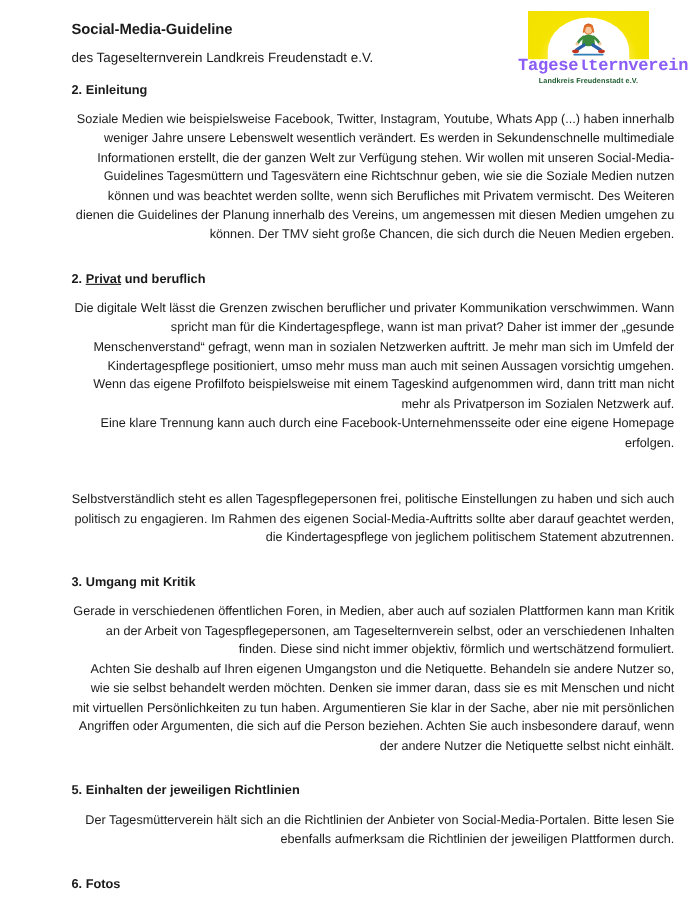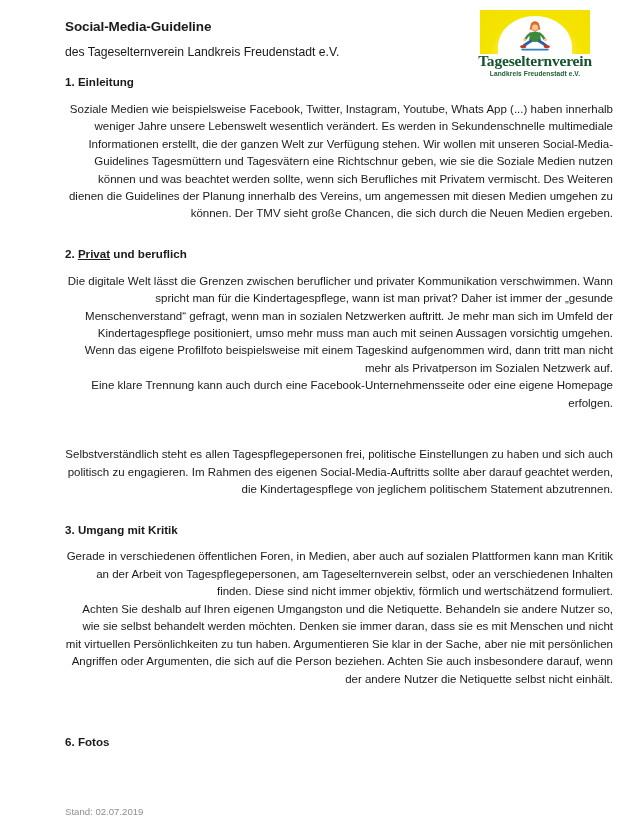--- a/index.html
+++ b/index.html
@@ -80,24 +80,24 @@
   .logo-kid {
     position: absolute;
     left: 50%;
     bottom: 2px;
     transform: translateX(-50%);
     width: 30px;
     height: 32px;
   }
   .logo-name {
     text-align: center;
-    font-family: Liberation Serif, serif;
+    font-family: Liberation Mono, monospace;
     font-weight: bold;
     font-size: 15.5px;
-    color: #14532d;
+    color: #8b5cf6;
     line-height: 1;
     margin-top: -1px;
     letter-spacing: -0.2px;
   }
   .logo-sub {
     text-align: center;
     font-size: 6.6px;
     font-weight: bold;
     color: #1d5c2e;
     line-height: 1;
@@ -177,21 +177,21 @@
         </svg>
       </div>
       <div class="logo-name">Tageselternverein</div>
       <div class="logo-sub">Landkreis Freudenstadt e.V.</div>
     </div>
   </div>
 
   <div class="content">
 
     <div class="section">
-      <h2 class="sec-head">1. Einleitung</h2>
+      <h2 class="sec-head">2. Einleitung</h2>
       <div class="sp-head-body"></div>
       <p class="para">Soziale Medien wie beispielsweise Facebook, Twitter, Instagram, Youtube, Whats App (...) haben innerhalb weniger Jahre unsere Lebenswelt wesentlich verändert. Es werden in Sekundenschnelle multimediale Informationen erstellt, die der ganzen Welt zur Verfügung stehen. Wir wollen mit unseren Social-Media-Guidelines Tagesmüttern und Tagesvätern eine Richtschnur geben, wie sie die Soziale Medien nutzen können und was beachtet werden sollte, wenn sich Berufliches mit Privatem vermischt. Des Weiteren dienen die Guidelines der Planung innerhalb des Vereins, um angemessen mit diesen Medien umgehen zu können. Der TMV sieht große Chancen, die sich durch die Neuen Medien ergeben.</p>
     </div>
 
     <div class="sp-section"></div>
 
     <div class="section">
       <h2 class="sec-head"><span>2. </span><span class="u">Privat</span><span> und beruflich</span></h2>
       <div class="sp-head-body"></div>
       <p class="para">Die digitale Welt lässt die Grenzen zwischen beruflicher und privater Kommunikation verschwimmen. Wann spricht man für die Kindertagespflege, wann ist man privat? Daher ist immer der „gesunde Menschenverstand“ gefragt, wenn man in sozialen Netzwerken auftritt. Je mehr man sich im Umfeld der Kindertagespflege positioniert, umso mehr  muss man auch mit seinen Aussagen vorsichtig umgehen. Wenn das eigene Profilfoto beispielsweise mit einem Tageskind aufgenommen wird, dann tritt man nicht mehr als Privatperson im Sozialen Netzwerk auf.</p>
@@ -209,27 +209,31 @@
 
     <div class="section">
       <h2 class="sec-head">3. Umgang mit Kritik</h2>
       <div class="sp-head-body"></div>
       <p class="para">Gerade in verschiedenen öffentlichen Foren, in Medien, aber auch auf sozialen  Plattformen kann man Kritik an der Arbeit von Tagespflegepersonen, am Tageselternverein selbst, oder an verschiedenen Inhalten finden. Diese sind nicht immer objektiv, förmlich und wertschätzend formuliert.</p>
       <p class="para">Achten Sie deshalb auf Ihren eigenen Umgangston und die Netiquette. Behandeln sie andere Nutzer so, wie sie selbst behandelt werden möchten. Denken sie immer daran, dass sie es mit Menschen und nicht mit virtuellen Persönlichkeiten zu tun haben. Argumentieren Sie klar in der Sache, aber nie mit persönlichen Angriffen oder Argumenten, die sich auf die Person beziehen. Achten Sie auch insbesondere darauf, wenn der andere Nutzer die Netiquette selbst nicht einhält.</p>
     </div>
 
     <div class="sp-section"></div>
 
+    <div class="section">
+      <h2 class="sec-head">5. Einhalten der jeweiligen Richtlinien</h2>
+      <div class="sp-head-body"></div>
+      <p class="para">Der Tagesmütterverein hält sich an die Richtlinien der Anbieter von Social-Media-Portalen. Bitte lesen Sie ebenfalls aufmerksam die Richtlinien der jeweiligen Plattformen durch.</p>
+    </div>
 
     <div class="sp-section"></div>
 
     <div class="section">
       <h2 class="sec-head">6. Fotos</h2>
 
     </div>
 
   </div>
 
   <div class="footer">
-    <p class="footer-line">Stand: 02.07.2019</p>
   </div>
 
 </div>
 
 </body></html>

